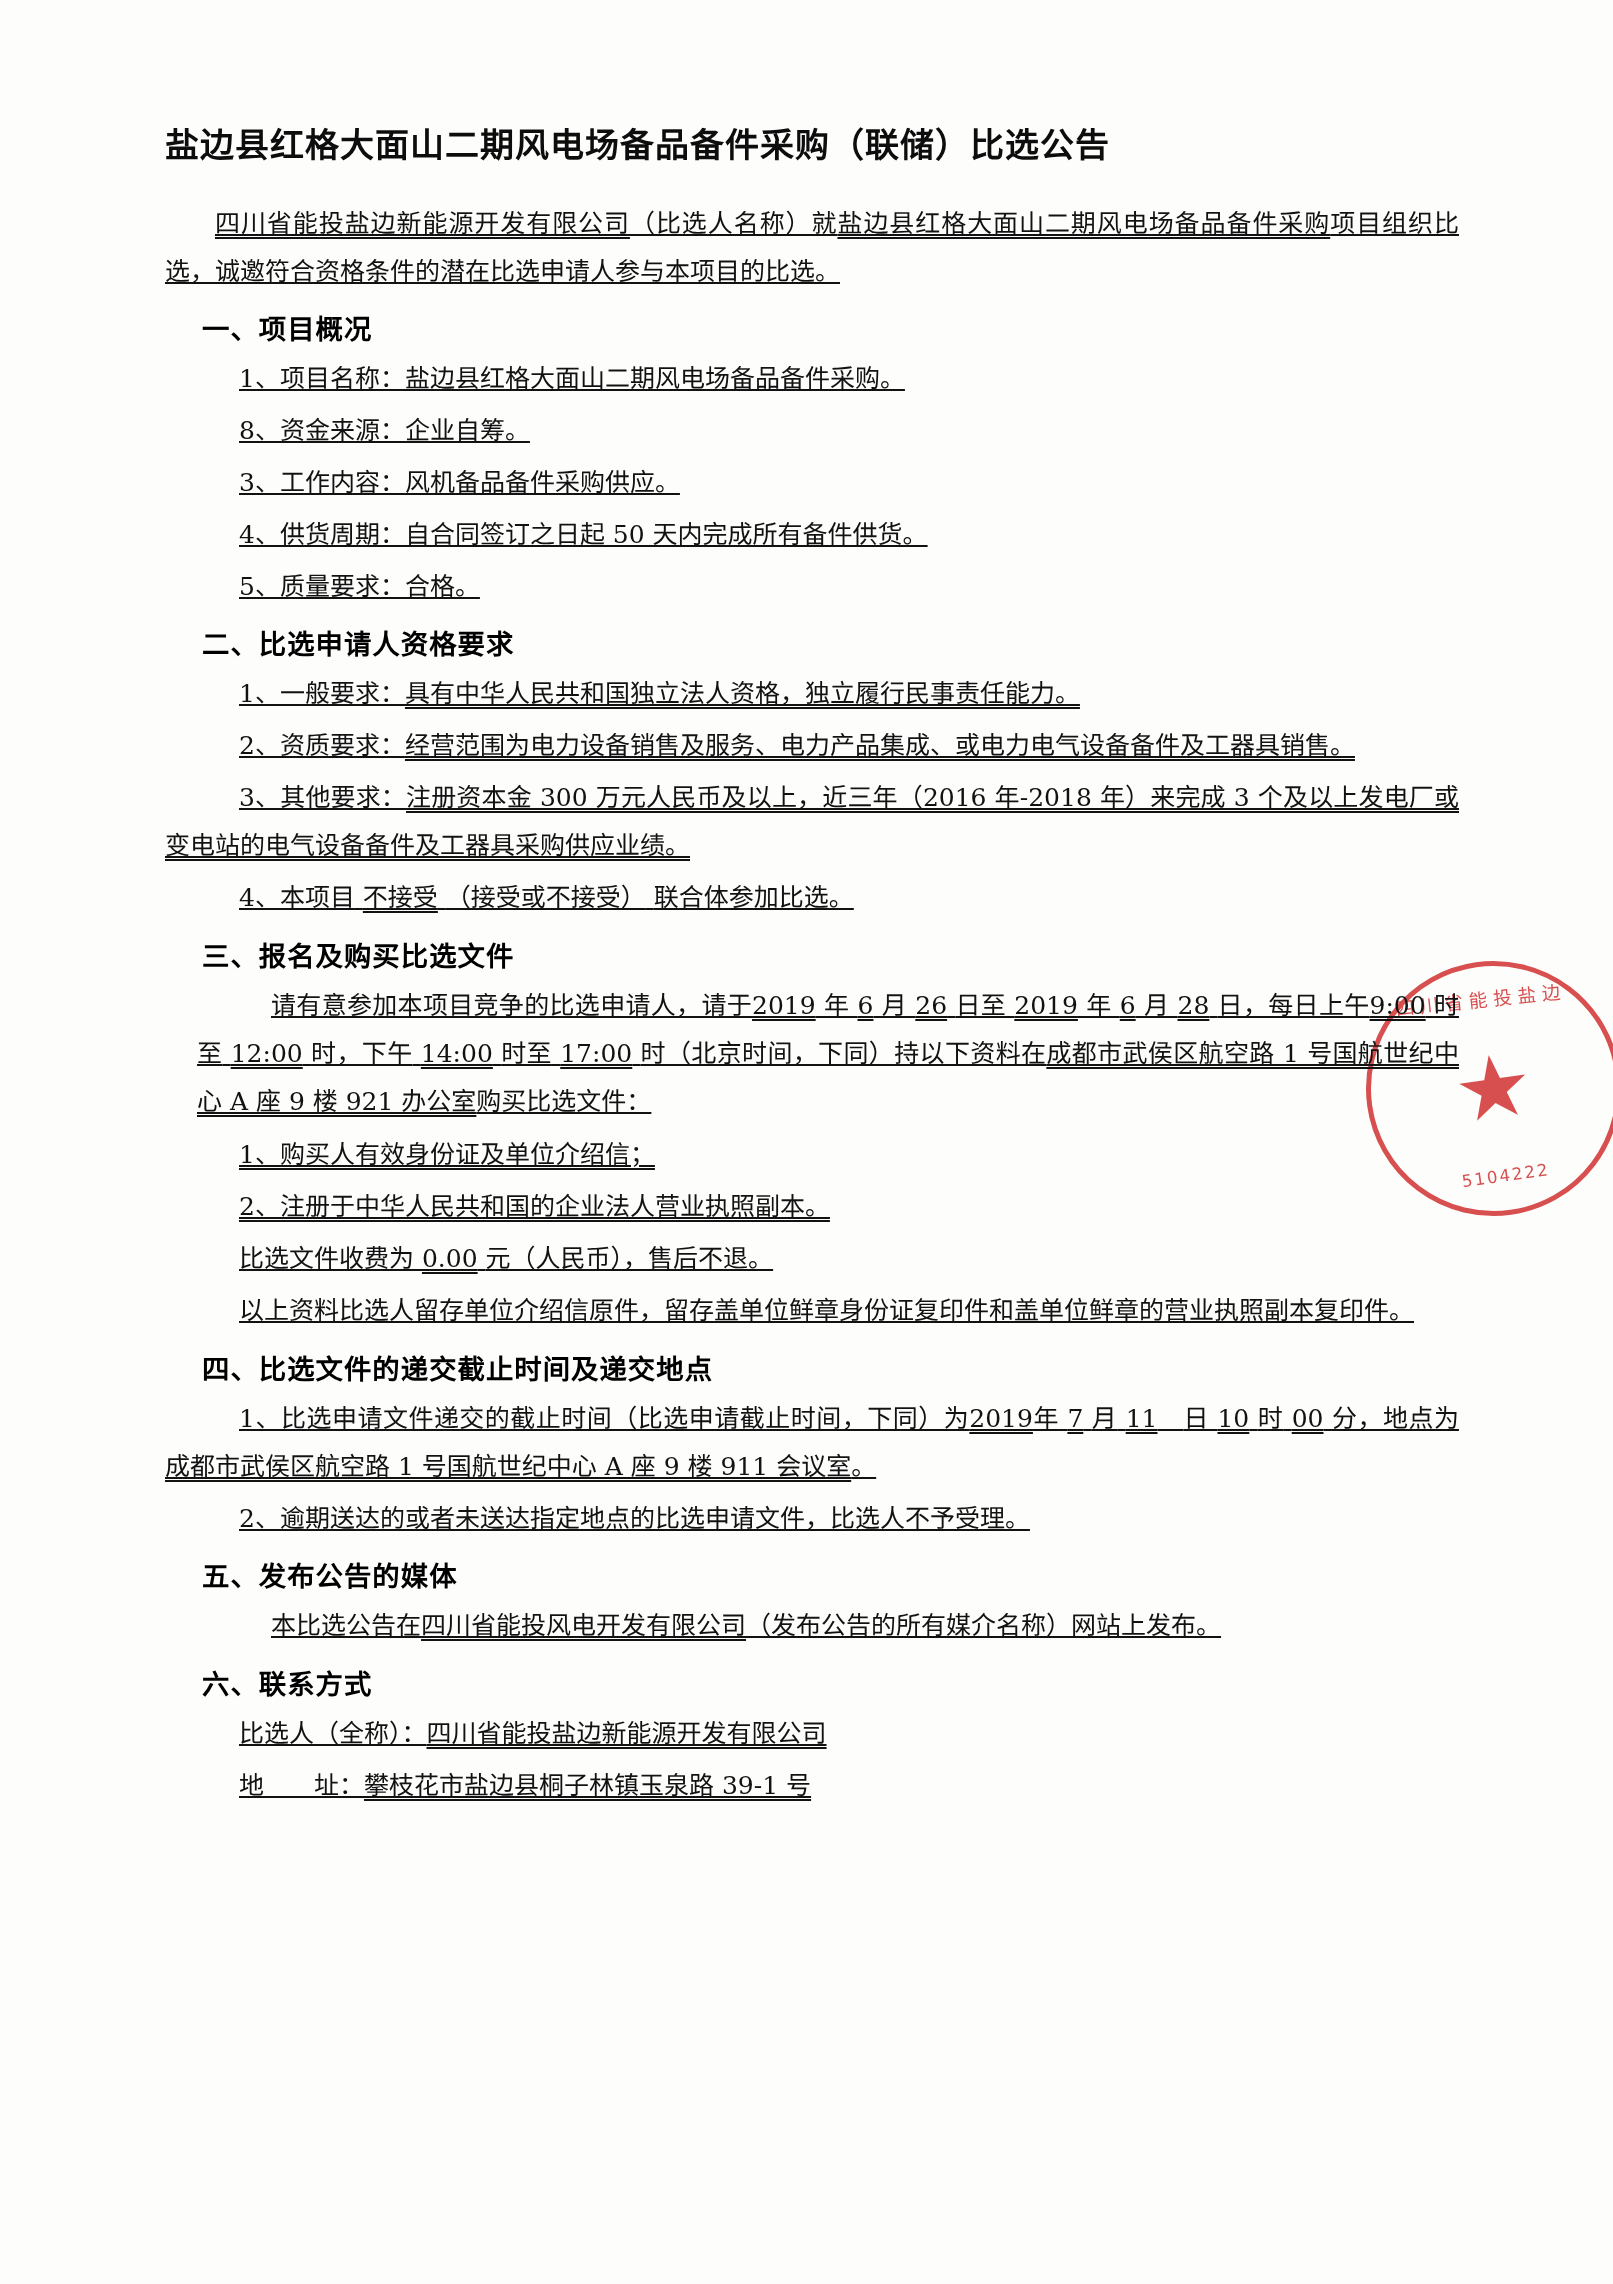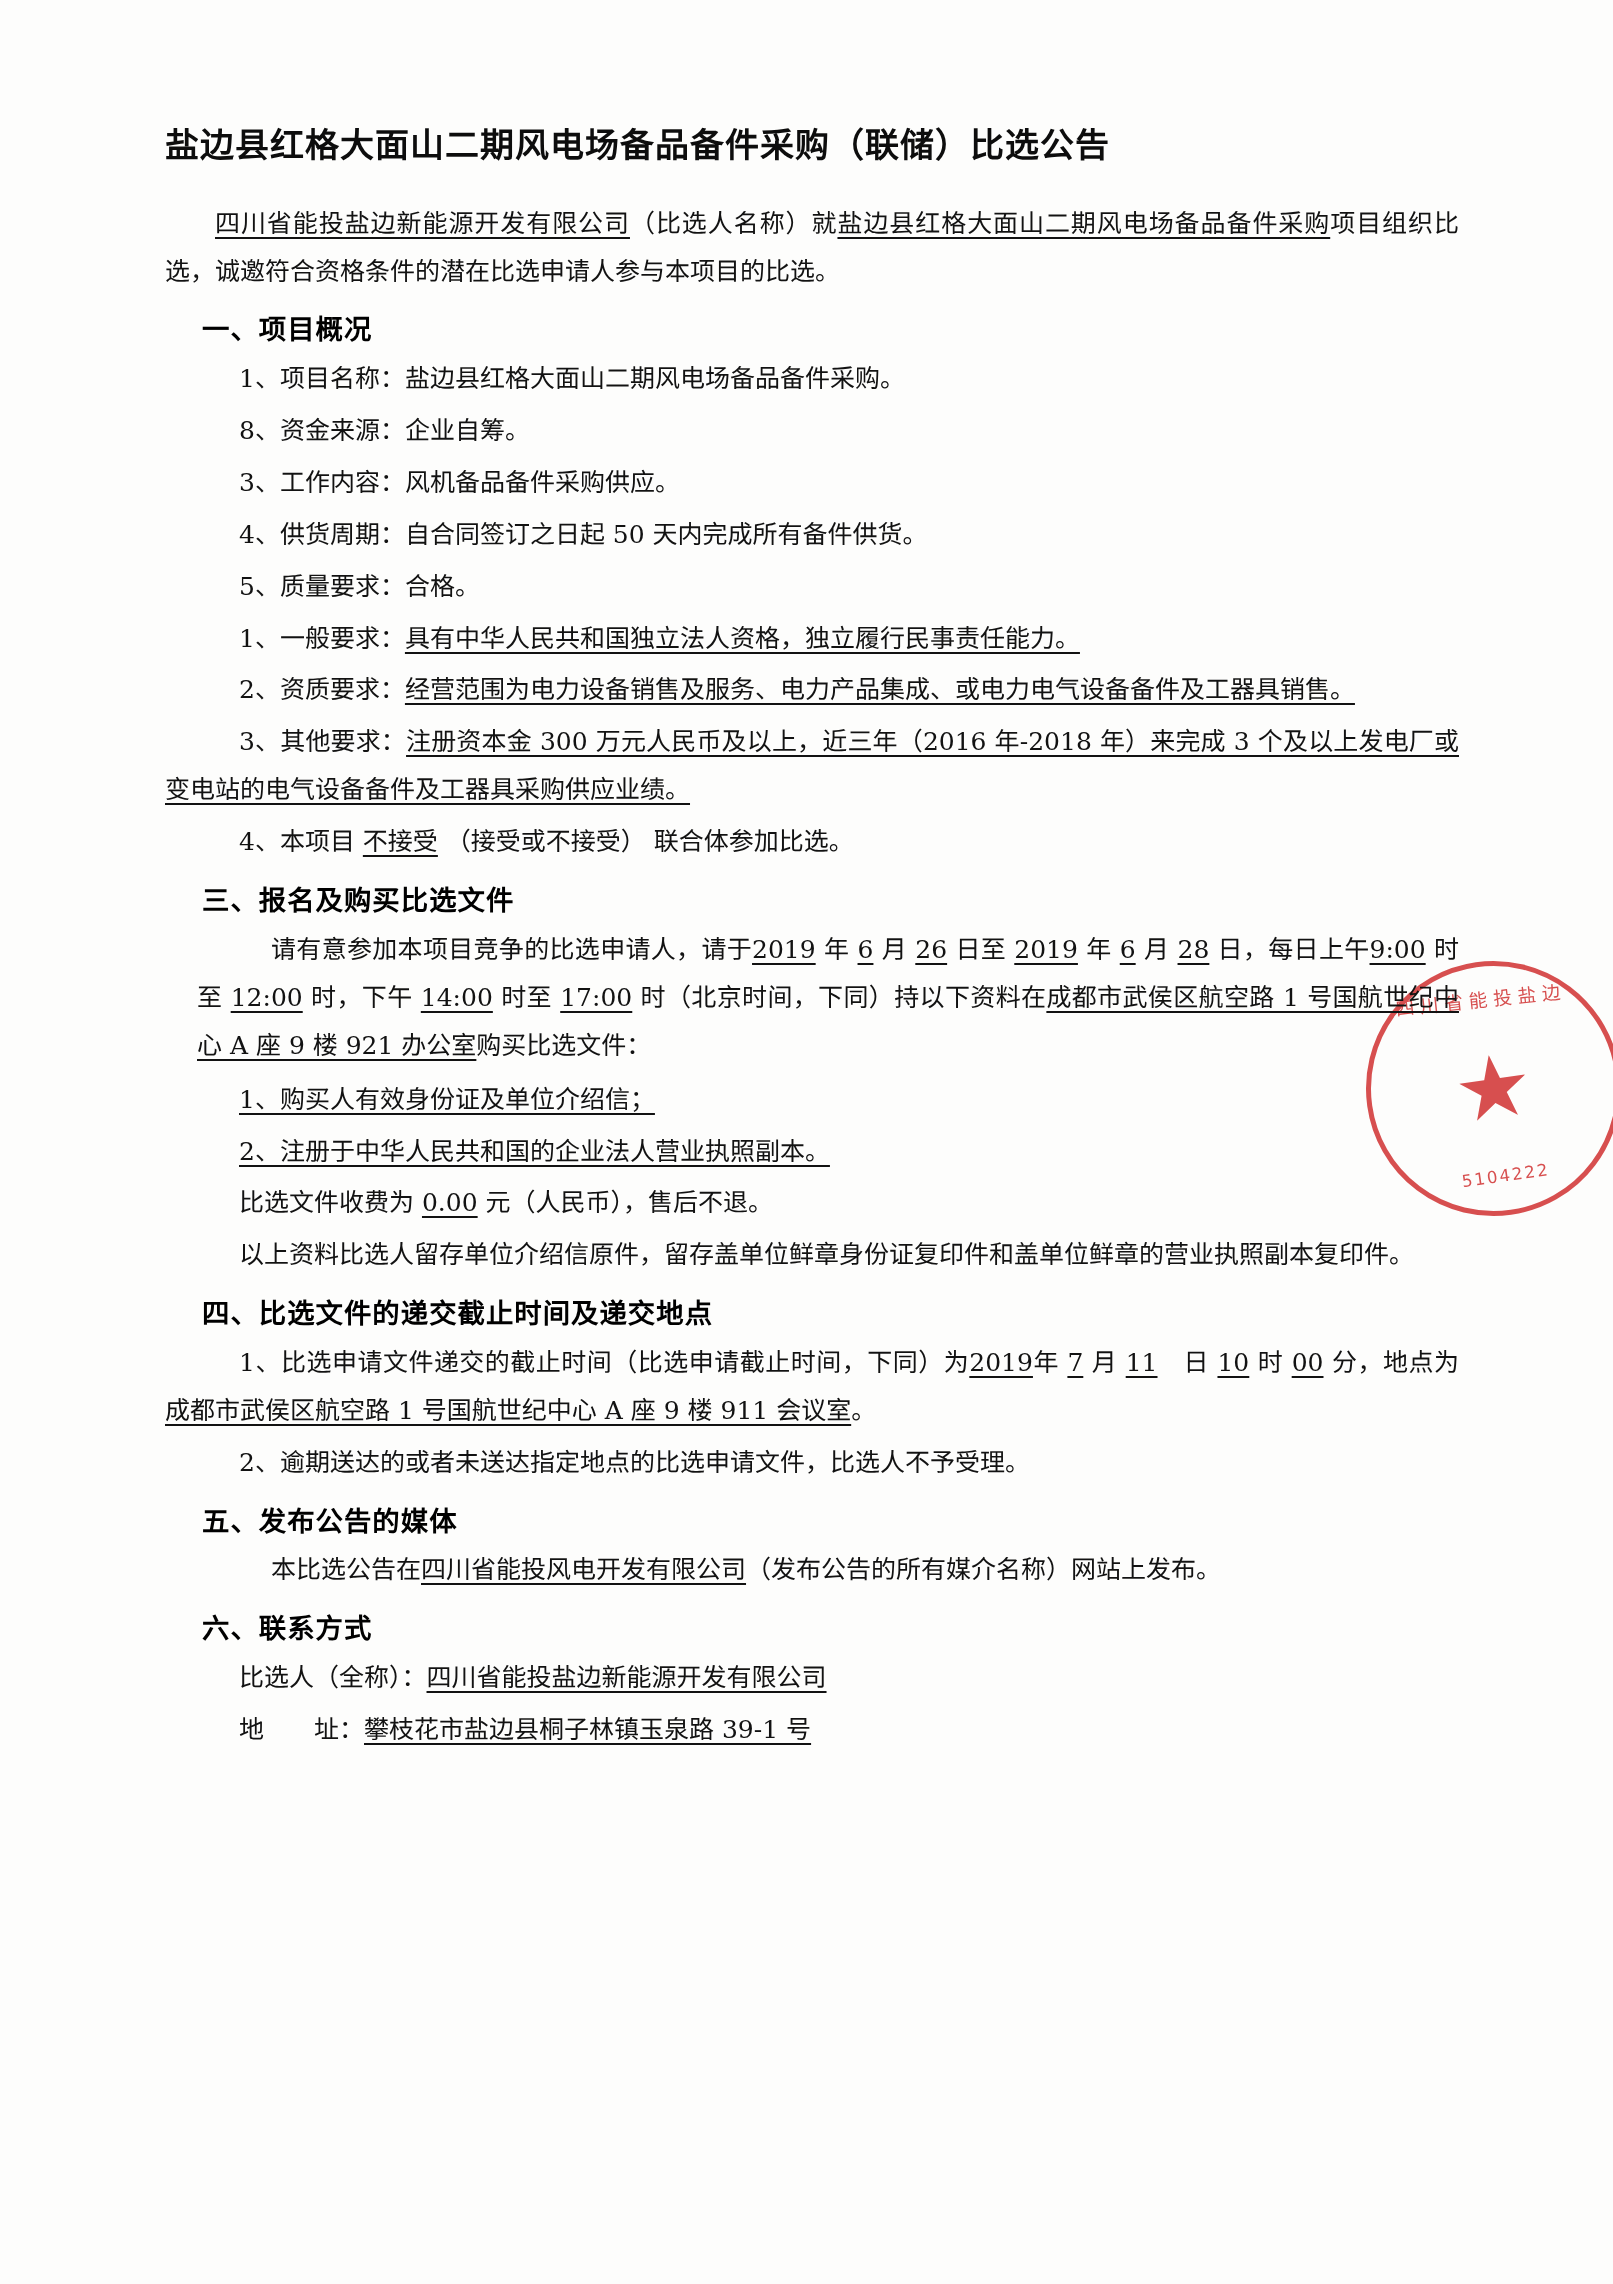--- a/index.html
+++ b/index.html
@@ -32,20 +32,21 @@
     letter-spacing: 1px;
     margin: 23.5px 0 33px 0;
     color: #0d0d0d;
   }
   p {
     margin: 0 0 5.9px 0;
     font-size: 25px;
     line-height: 1.92;
     text-align: justify;
     color: #121212;
+    text-decoration: underline;
   }
   .indent2 { text-indent: 50px; }
   .indent3 { text-indent: 74px; margin-left: 32px; }
   .sec-head {
     font-family: "DejaVu Sans", "Liberation Sans", sans-serif;
     font-size: 27.4px;
     font-weight: bold;
     margin: 11.8px 0 7.8px 0;
     text-indent: 37px;
     letter-spacing: 1px;
@@ -126,20 +127,21 @@
       <span class="u">四川省能投盐边新能源开发有限公司</span><span>（比选人名称）就</span><span class="u">盐边县红格大面山二期风电场备品备件采购</span><span>项目组织比选，诚邀符合资格条件的潜在比选申请人参与本项目的比选。</span>
     </p>
 
     <div class="sec-head">一、项目概况</div>
     <p class="item">1、项目名称：盐边县红格大面山二期风电场备品备件采购。</p>
     <p class="item">8、资金来源：企业自筹。</p>
     <p class="item">3、工作内容：风机备品备件采购供应。</p>
     <p class="item">4、供货周期：自合同签订之日起 50 天内完成所有备件供货。</p>
     <p class="item">5、质量要求：合格。</p>
 
+    <div class="sec-head">二、比选申请人资格要求</div>
     <p class="item">
       <span>1、一般要求：</span><span class="u">具有中华人民共和国独立法人资格，独立履行民事责任能力。</span>
     </p>
     <p class="item">
       <span>2、资质要求：</span><span class="u">经营范围为电力设备销售及服务、电力产品集成、或电力电气设备备件及工器具销售。</span>
     </p>
     <p class="item">
       <span>3、其他要求：</span><span class="u">注册资本金 300 万元人民币及以上，近三年（2016 年-2018 年）来完成 3 个及以上发电厂或变电站的电气设备备件及工器具采购供应业绩。</span>
     </p>
     <p class="item">

